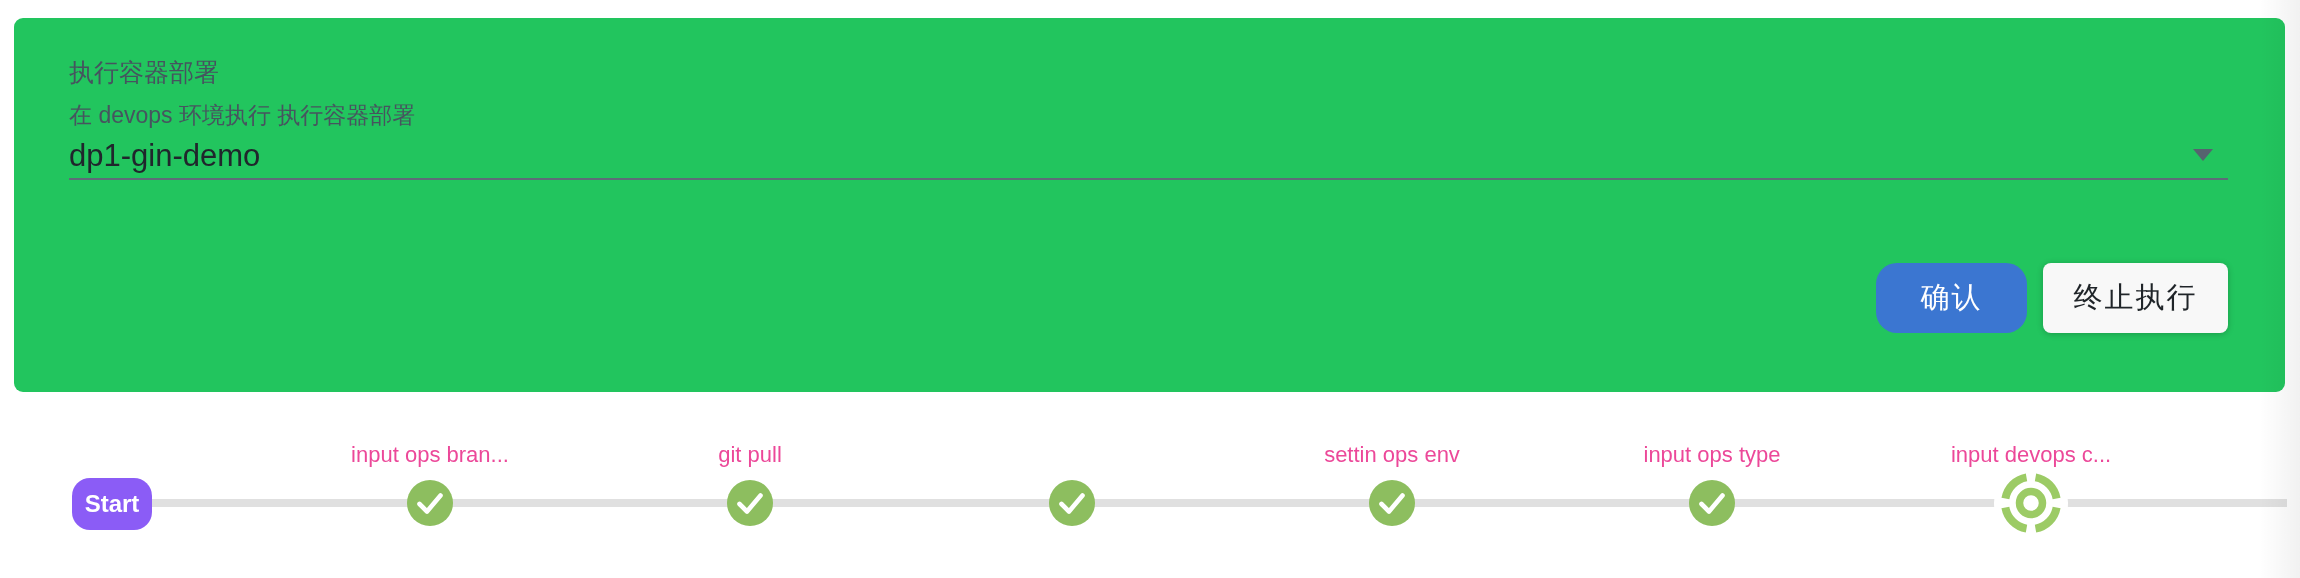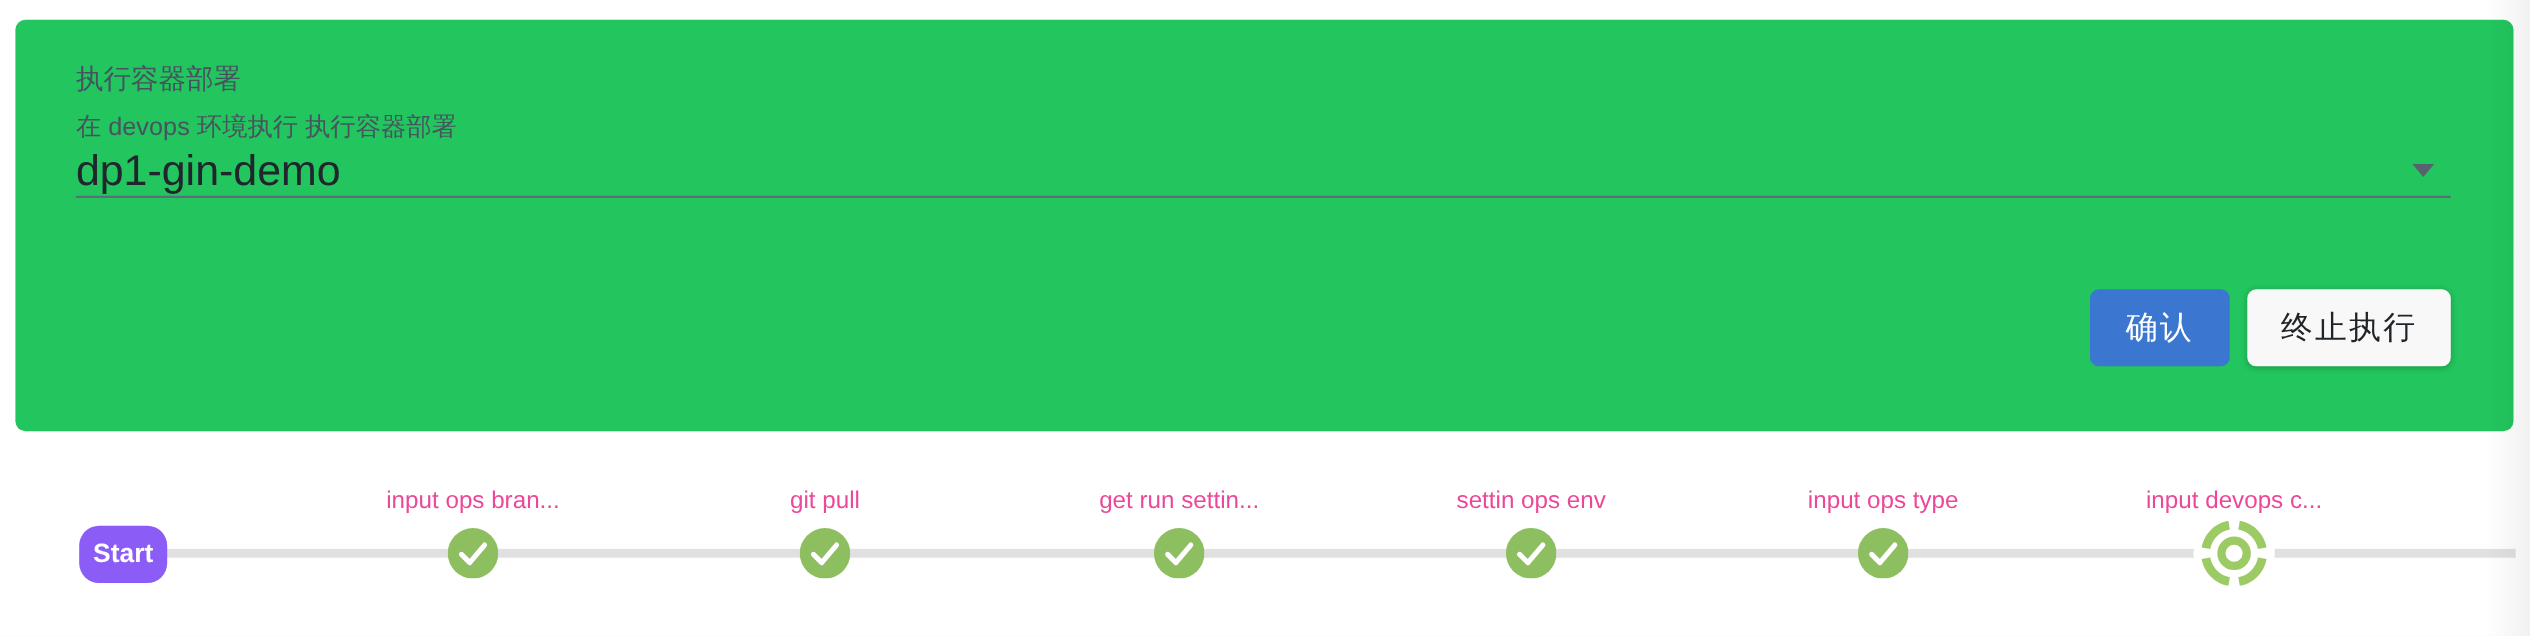--- a/index.html
+++ b/index.html
@@ -19,39 +19,39 @@
   .panel-subtitle {
     position: absolute; left: 55px; top: 82px;
     font-size: 23px; line-height: 30px; color: #47545f;
   }
   .select-field {
     position: absolute; left: 55px; right: 57px; top: 116px; height: 46px;
     border-bottom: 2px solid #5e6b78; cursor: pointer;
   }
   .select-value {
     position: absolute; left: 0; top: 2px;
-    font-size: 39px; line-height: 40px; color: #20262c;
+    font-size: 31px; line-height: 40px; color: #20262c;
   }
   .select-caret {
     position: absolute; right: 15px; top: 15px;
     width: 0; height: 0;
     border-left: 10px solid transparent;
     border-right: 10px solid transparent;
     border-top: 12px solid #56636f;
   }
   .panel-actions {
     position: absolute; right: 57px; top: 245px;
     display: flex; gap: 16px; align-items: center;
   }
   .btn {
     height: 70px; border: none; border-radius: 8px;
     font-family: inherit; font-size: 29px; letter-spacing: 2px;
     cursor: pointer; display: flex; align-items: center; justify-content: center;
   }
-  .btn-confirm { width: 127px; background: #3b76d1; color: #ffffff; }
+  .btn-confirm { width: 151px; background: #3b76d1; color: #ffffff; border-radius: 21px; }
   .btn-terminate {
     width: 185px; background: #f8f8f8; color: #1f2428;
     box-shadow: 0 1px 6px rgba(0,0,0,0.22);
   }
 
   
   .pipeline { position: absolute; left: 0; top: 0; width: 2300px; height: 578px; }
   .pipe-line {
     position: absolute; left: 112px; top: 499px;
     width: 2175px; height: 8px; background: #e0e0e0;
@@ -103,21 +103,20 @@
   </div>
 </div>
 
 <div class="pipeline">
   <div class="pipe-line"></div>
 
   <div class="start-node">Start</div>
 
   <div class="step-label" style="left:270px">input ops bran...</div>
   <div class="step-label" style="left:590px">git pull</div>
-  <div class="step-label" style="left:912px">get run settin...</div>
   <div class="step-label" style="left:1232px">settin ops env</div>
   <div class="step-label" style="left:1552px">input ops type</div>
   <div class="step-label" style="left:1871px">input devops c...</div>
 
   <div class="step-node" style="left:407px">
     <svg width="46" height="46" viewBox="0 0 46 46">
         <circle cx="23" cy="23" r="23" fill="#8dbe5f"></circle>
         <path d="M12.5 24 L20 31.5 L33.5 15.5" fill="none" stroke="#ffffff" stroke-width="4.6" stroke-linecap="round" stroke-linejoin="round"></path>
       </svg>
   </div>

